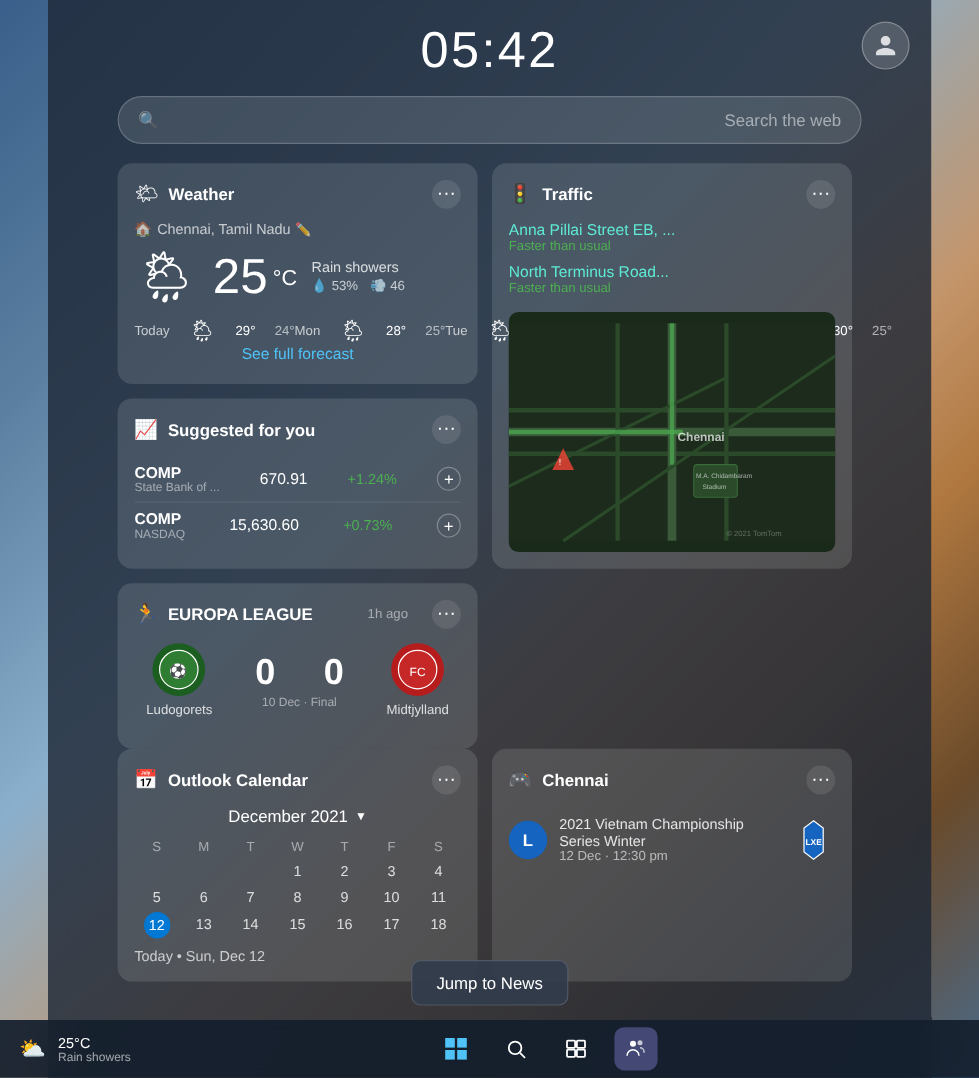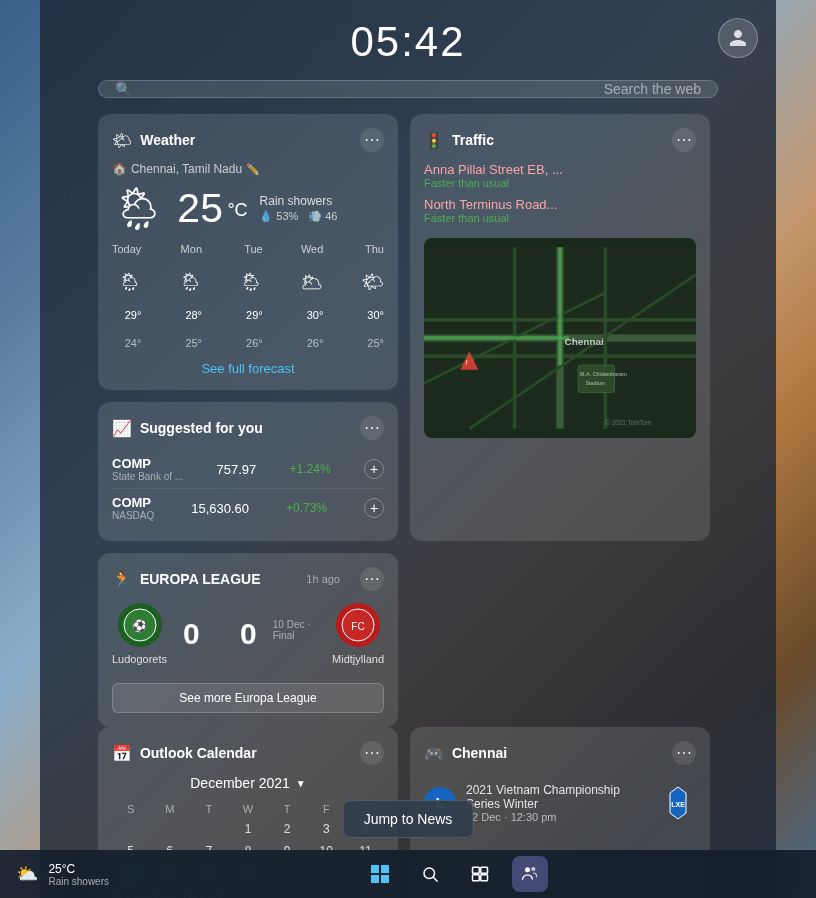--- a/index.html
+++ b/index.html
@@ -179,35 +179,35 @@
       display: flex;
       gap: 10px;
     }
     .forecast-row {
       display: flex;
       justify-content: space-between;
       margin-top: 10px;
     }
     .forecast-day {
       display: flex;
-      flex-direction: column;
-      align-items: flex-end;
+      flex-direction: row;
+      align-items: center;
       gap: 16px;
       font-size: 11px;
     }
     .forecast-day-label {
       color: rgba(255,255,255,0.7);
       font-size: 11px;
     }
     .forecast-icon { font-size: 18px; }
     .forecast-high { font-size: 11px; color: white; }
     .forecast-low { font-size: 11px; color: rgba(255,255,255,0.6); }
     .see-forecast {
       text-align: center;
-      margin-top: 12px;
+      margin-top: 0;
       font-size: 13px;
       color: #4fc3f7;
       cursor: pointer;
     }
 
     
     .stock-row {
       display: flex;
       justify-content: space-between;
       align-items: center;
@@ -256,21 +256,21 @@
       overflow: hidden;
       position: relative;
       background: #1a2a1a;
       margin-top: 6px;
     }
     .traffic-item {
       margin-bottom: 8px;
     }
     .traffic-street {
       font-size: 13px;
-      color: #fca5a5;
+      color: #5eead4;
       font-weight: 500;
     }
     .traffic-status {
       font-size: 11px;
       color: #4caf50;
     }
     .match-teams {
       display: flex;
       align-items: center;
       justify-content: space-around;
@@ -287,22 +287,22 @@
       height: 44px;
       border-radius: 50%;
       display: flex;
       align-items: center;
       justify-content: center;
       font-size: 20px;
     }
     .team-name { font-size: 11px; color: rgba(255,255,255,0.8); }
     .score-block {
       display: flex;
-      flex-direction: row;
-      align-items: flex-start;
+      flex-direction: column;
+      align-items: center;
     }
     .score {
       font-size: 30px;
       font-weight: 600;
       letter-spacing: 16px;
       padding-left: 16px;
     }
     .score-date {
       font-size: 10px;
       color: rgba(255,255,255,0.5);
@@ -566,21 +566,21 @@
           <span class="widget-title">Suggested for you</span>
         </div>
         <button class="more-btn">···</button>
       </div>
 
       <div class="stock-row">
         <div>
           <div class="stock-name">COMP</div>
           <div class="stock-sub">State Bank of ...</div>
         </div>
-        <div class="stock-price">757.97</div>
+        <div class="stock-price">670.91</div>
         <div class="stock-change">+1.24%</div>
         <button class="stock-add">+</button>
       </div>
 
       <div class="stock-row">
         <div>
           <div class="stock-name">COMP</div>
           <div class="stock-sub">NASDAQ</div>
         </div>
         <div class="stock-price">15,630.60</div>
@@ -624,21 +624,20 @@
           <div class="team-badge" style="background:#b71c1c;">
             <svg width="36" height="36" viewBox="0 0 36 36">
               <circle cx="18" cy="18" r="16" fill="#c62828" stroke="#fff" stroke-width="1"></circle>
               <text x="18" y="23" text-anchor="middle" fill="white" font-size="10">FC</text>
             </svg>
           </div>
           <span class="team-name">Midtjylland</span>
         </div>
       </div>
 
-      <button class="see-more-btn">See more Europa League</button>
     </div>
 
     <div class="widget" style="grid-row: 1 / 3; grid-column: 2; display:flex; flex-direction:column;">
       <div class="widget-header">
         <div class="widget-title-row">
           <span class="widget-icon">🚦</span>
           <span class="widget-title">Traffic</span>
         </div>
         <button class="more-btn">···</button>
       </div>

